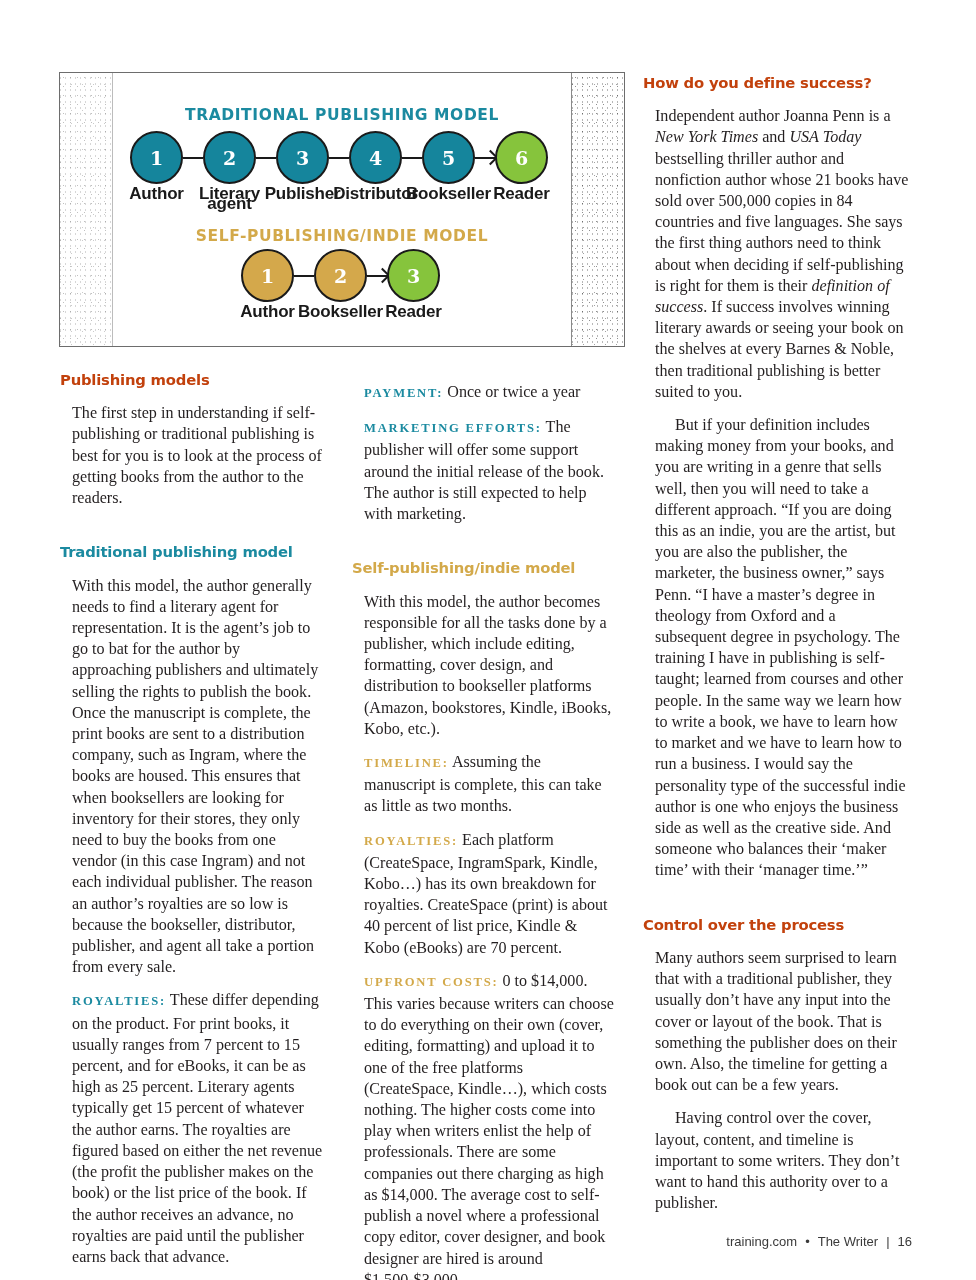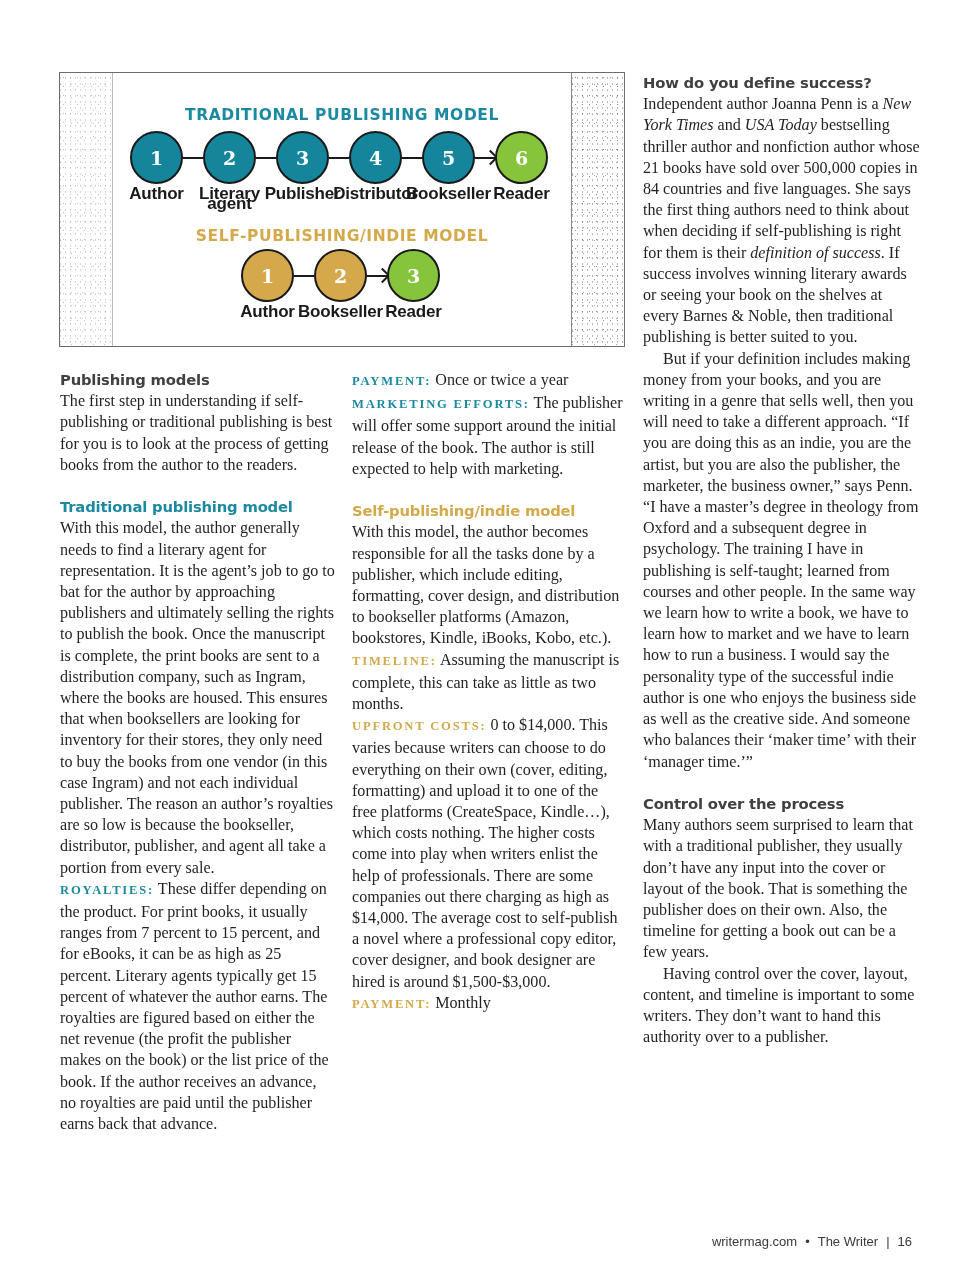--- a/index.html
+++ b/index.html
@@ -24,26 +24,26 @@
   .node { position: relative; width: 53px; height: 53px; border-radius: 50%; border: 2px solid #1a1a1a; display: flex; align-items: center; justify-content: center; font-family: "DejaVu Serif", serif; font-weight: bold; font-size: 19px; color: #fff; flex: none; }
   .node.teal { background: #15859c; }
   .node.gold { background: #d4a84b; }
   .node.green { background: #86c43c; }
   .conn { width: 20px; height: 2px; background: #1a1a1a; flex: none; position: relative; }
   .conn.arrow::after { content: ""; position: absolute; right: -1px; top: -5px; width: 9px; height: 9px; border-right: 2px solid #1a1a1a; border-top: 2px solid #1a1a1a; transform: rotate(45deg); }
   .nlabel { position: absolute; top: 56px; left: 50%; transform: translateX(-50%); font-family: "Liberation Sans", sans-serif; font-size: 17px; color: #1a1a1a; text-align: center; line-height: 10px; white-space: pre; transform-origin: center; letter-spacing: -0.2px; }
 
   
   .col { position: absolute; font-size: 16.1px; line-height: 21.2px; }
-  .col p { margin: 0; }
+  .col p { margin: 12px; }
   .col1 { left: 60px; top: 369px; width: 275px; }
   .col2 { left: 352px; top: 369px; width: 275px; }
   .col3 { left: 643px; top: 72px; width: 278px; }
   .h { font-family: "DejaVu Sans", sans-serif; font-weight: bold; font-size: 14.8px; line-height: 21.2px; letter-spacing: -0.2px; }
-  .h.black { color: #404040; }
+  .h.black { color: #c2410c; }
   .h.teal { color: #1b8aa0; }
   .h.gold { color: #d3a94a; }
   .lab { font-family: "Liberation Serif", serif; font-weight: bold; font-size: 12.6px; letter-spacing: 1.8px; }
   .lab.teal { color: #1b8aa0; }
   .lab.gold { color: #d3a94a; }
   .gap { height: 21.2px; }
   .indent { text-indent: 20px; }
   em { font-style: italic; }
 
   .footer { position: absolute; right: 60px; top: 1234px; font-family: "Liberation Sans", sans-serif; font-size: 13px; color: #3a3a3a; }
@@ -118,31 +118,32 @@
   <p><span class="lab teal">ROYALTIES:</span><span> These differ depending on the product. For print books, it usually ranges from 7 percent to 15 percent, and for eBooks, it can be as high as 25 percent. Literary agents typically get 15 percent of whatever the author earns. The royalties are figured based on either the net revenue (the profit the publisher makes on the book) or the list price of the book. If the author receives an advance, no royalties are paid until the publisher earns back that advance.</span></p>
 </div>
 
 <div class="col col2">
   <p><span class="lab teal">PAYMENT:</span><span> Once or twice a year</span></p>
   <p><span class="lab teal">MARKETING EFFORTS:</span><span> The publisher will offer some support around the initial release of the book. The author is still expected to help with marketing.</span></p>
   <div class="gap"></div>
   <div class="h gold">Self-publishing/indie model</div>
   <p>With this model, the author becomes responsible for all the tasks done by a publisher, which include editing, formatting, cover design, and distribution to bookseller platforms (Amazon, bookstores, Kindle, iBooks, Kobo, etc.).</p>
   <p><span class="lab gold">TIMELINE:</span><span> Assuming the manuscript is complete, this can take as little as two months.</span></p>
+  <p><span class="lab gold">ROYALTIES:</span><span> Each platform (CreateSpace, IngramSpark, Kindle, Kobo…) has its own breakdown for royalties. CreateSpace (print) is about 40 percent of list price, Kindle &amp; Kobo (eBooks) are 70 percent.</span></p>
   <p><span class="lab gold">UPFRONT COSTS:</span><span> 0 to $14,000. This varies because writers can choose to do everything on their own (cover, editing, formatting) and upload it to one of the free platforms (CreateSpace, Kindle…), which costs nothing. The higher costs come into play when writers enlist the help of professionals. There are some companies out there charging as high as $14,000. The average cost to self-publish a novel where a professional copy editor, cover designer, and book designer are hired is around $1,500-$3,000.</span></p>
   <p><span class="lab gold">PAYMENT:</span><span> Monthly</span></p>
 </div>
 
 <div class="col col3">
   <div class="h black">How do you define success?</div>
   <p><span>Independent author Joanna Penn is a </span><em>New York Times</em><span> and </span><em>USA Today</em><span> bestselling thriller author and nonfiction author whose 21 books have sold over 500,000 copies in 84 countries and five languages. She says the first thing authors need to think about when deciding if self-publishing is right for them is their </span><em>definition of success</em><span>. If success involves winning literary awards or seeing your book on the shelves at every Barnes &amp; Noble, then traditional publishing is better suited to you.</span></p>
   <p class="indent">But if your definition includes making money from your books, and you are writing in a genre that sells well, then you will need to take a different approach. “If you are doing this as an indie, you are the artist, but you are also the publisher, the marketer, the business owner,” says Penn. “I have a master’s degree in theology from Oxford and a subsequent degree in psychology. The training I have in publishing is self-taught; learned from courses and other people. In the same way we learn how to write a book, we have to learn how to market and we have to learn how to run a business. I would say the personality type of the successful indie author is one who enjoys the business side as well as the creative side. And someone who balances their ‘maker time’ with their ‘manager time.’”</p>
   <div class="gap"></div>
   <div class="h black">
       <div>Control over the process</div>
     </div>
   <p>Many authors seem surprised to learn that with a traditional publisher, they usually don’t have any input into the cover or layout of the book. That is something the publisher does on their own. Also, the timeline for getting a book out can be a few years.</p>
   <p class="indent">Having control over the cover, layout, content, and timeline is important to some writers. They don’t want to hand this authority over to a publisher.</p>
 </div>
 
 <div class="footer">
-  <span>writermag.com</span><span>•</span><span>The Writer</span><span>|</span><span>16</span>
+  <span>training.com</span><span>•</span><span>The Writer</span><span>|</span><span>16</span>
 </div>
 
 </body></html>

